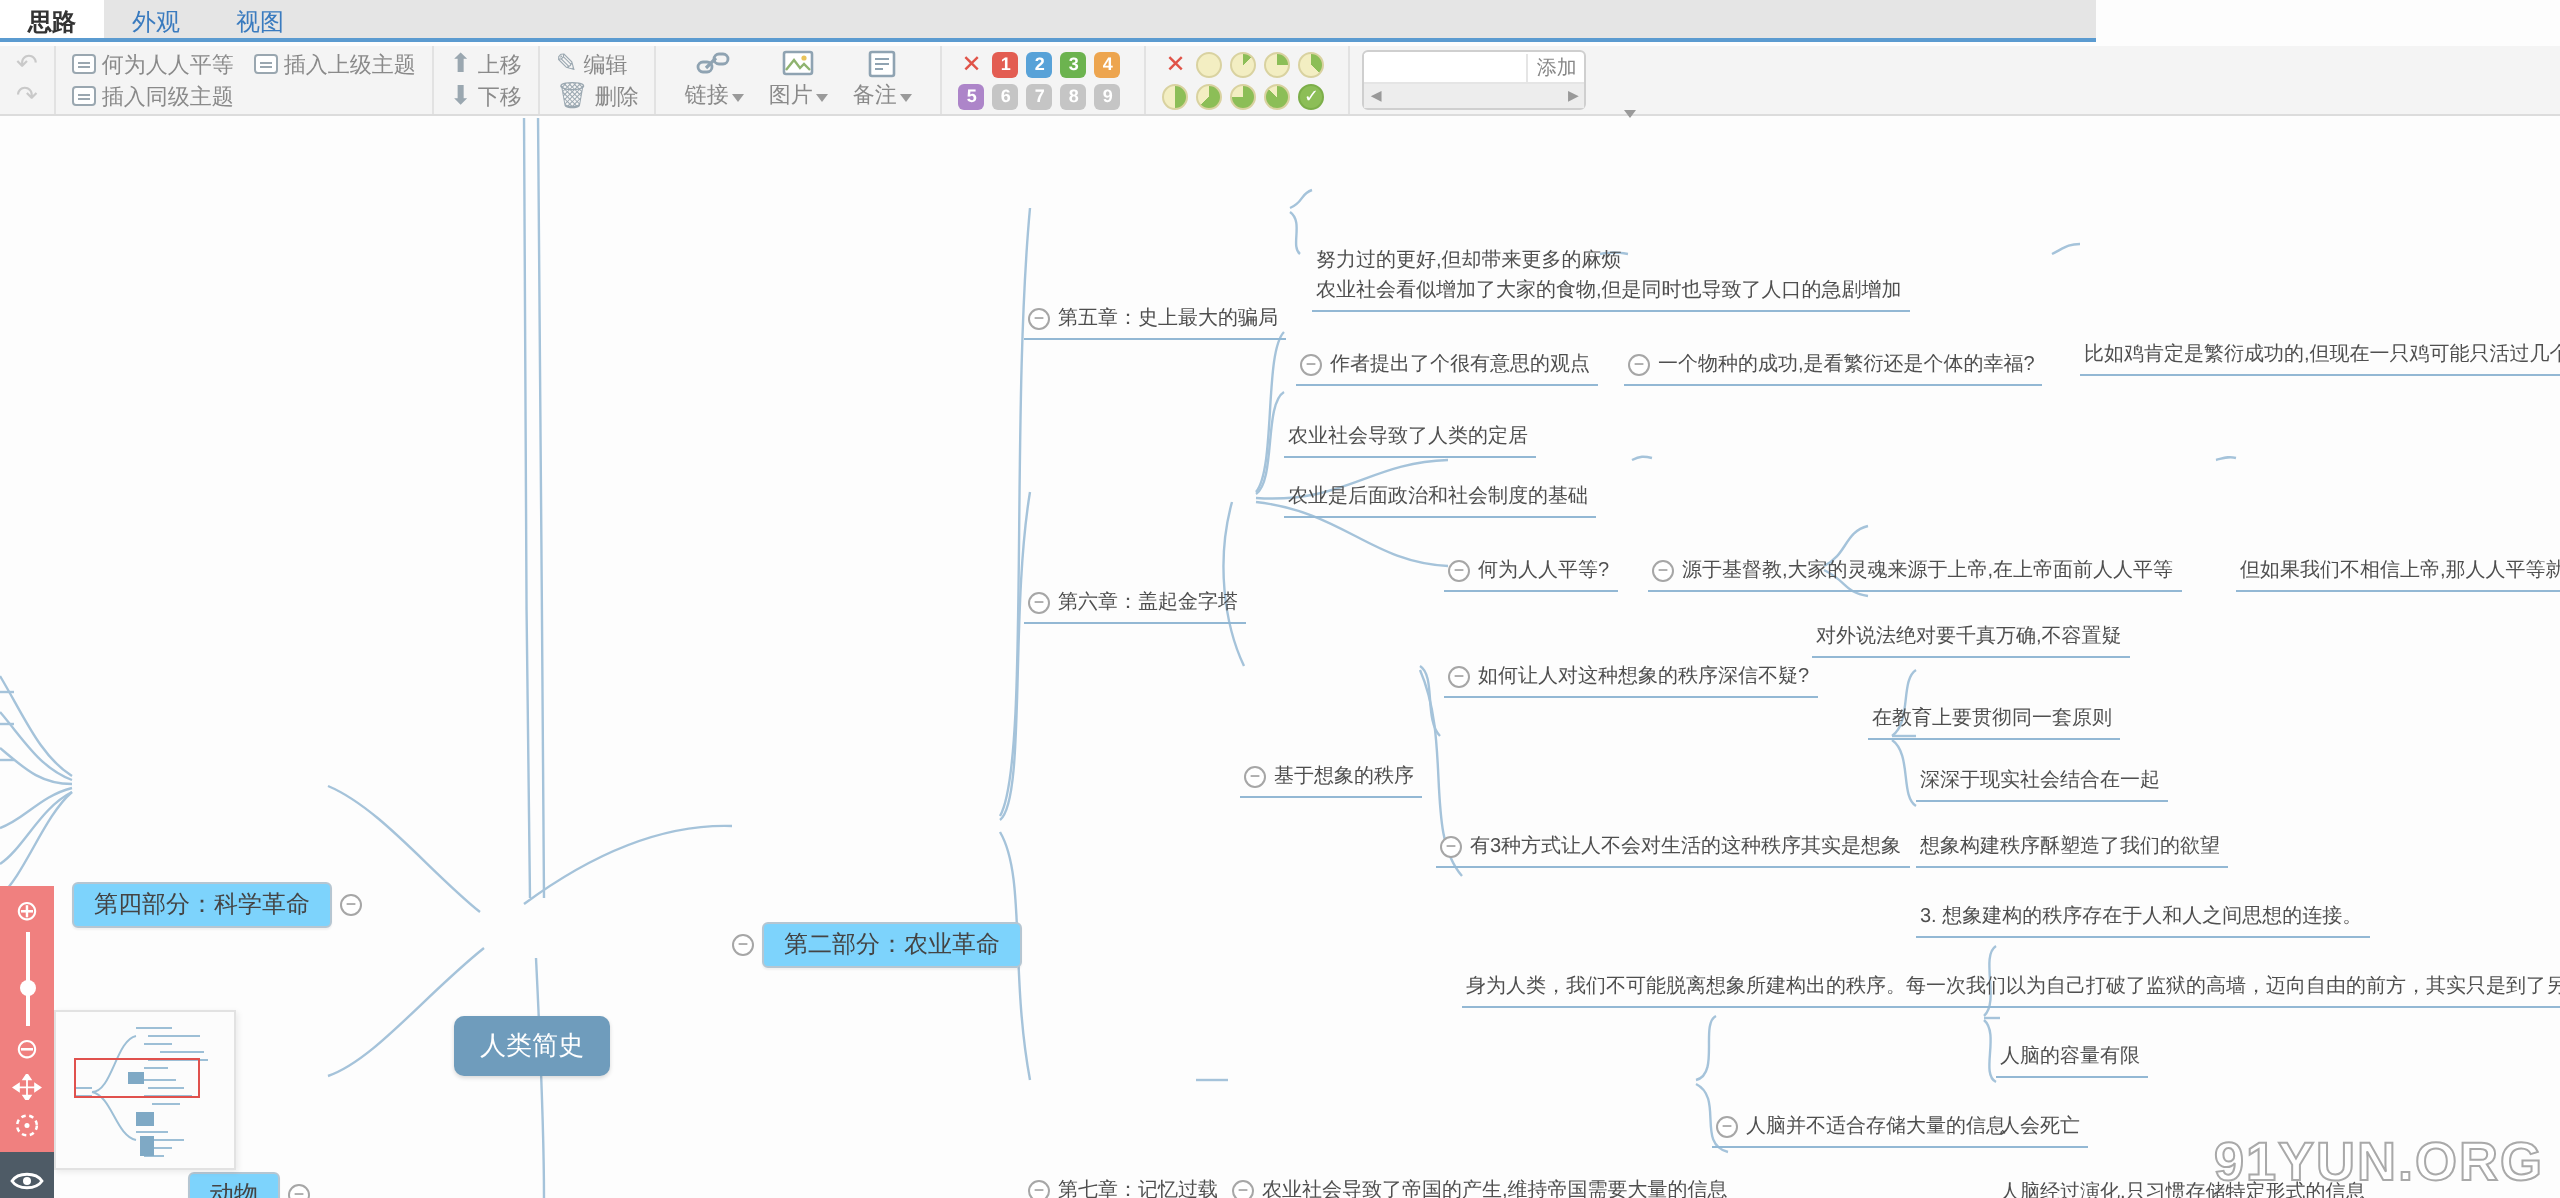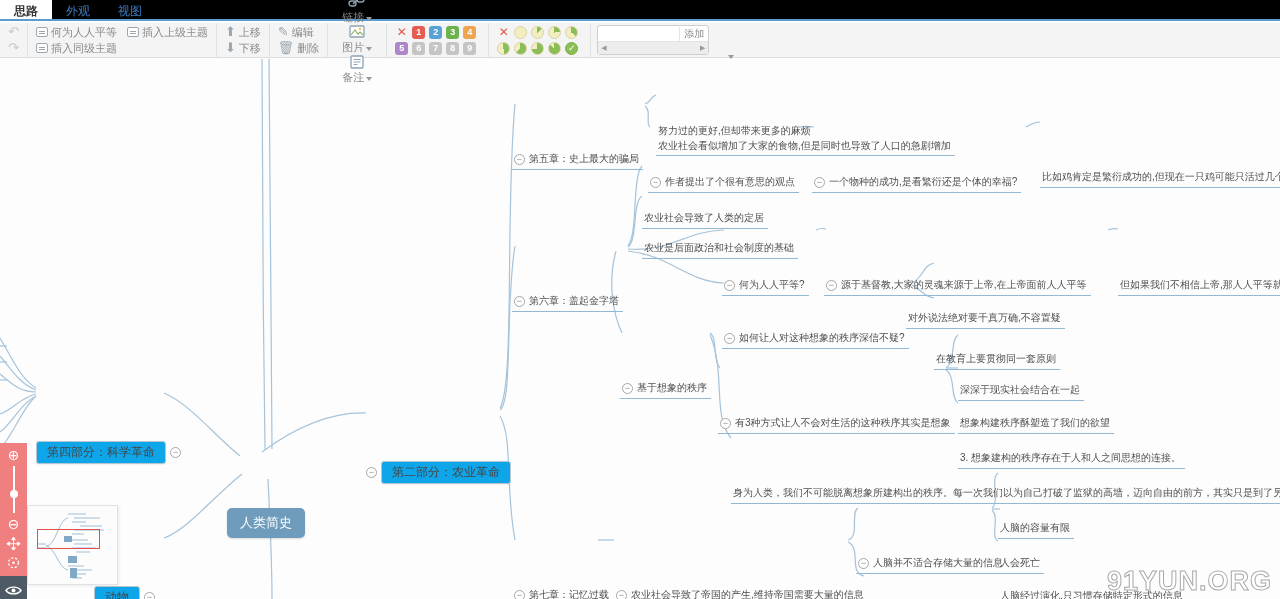--- a/index.html
+++ b/index.html
@@ -1,21 +1,21 @@
 <!DOCTYPE html>
 <html><head>
 <meta charset="utf-8">
 <style>
   * { margin:0; padding:0; box-sizing:border-box; }
   html,body { width:1280px; height:599px; overflow:hidden;
     font-family:"Liberation Sans","DejaVu Sans",sans-serif; background:#fdfdfd; }
 
   
-  .tabbar { position:absolute; left:0; top:0; width:1280px; height:21px;
-    background:#000000; border-bottom:2px solid #5b9bd0; display:flex; align-items:stretch; z-index:10; }
+  .tabbar { position:absolute; left:0; top:0; width:1048px; height:21px;
+    background:#e5e5e5; border-bottom:2px solid #5b9bd0; display:flex; align-items:stretch; z-index:10; }
   .tab { padding:3px 14px 0 14px; font-size:12px; color:#3a7bbf; cursor:pointer; }
   .tab.active { background:#fff; color:#333; font-weight:bold; }
   .toolbar { position:absolute; left:0; top:23px; width:1280px; height:35px;
     background:#f4f4f4; border-bottom:1px solid #dcdcdc; display:flex; align-items:stretch; z-index:10; }
   .tgroup { display:flex; flex-direction:column; justify-content:center; padding:1px 8px; border-right:1px solid #e2e2e2; }
   .trow { display:flex; align-items:center; gap:10px; height:16px; }
   .tbtn { display:flex; align-items:center; gap:3px; font-size:11px; color:#8a8a8a; cursor:pointer; white-space:nowrap; }
   .tbtn .mini { width:12px; height:10px; border:1px solid #9aa7b0; border-radius:2px; position:relative; background:#fff; }
   .tbtn .mini:after { content:""; position:absolute; left:2px; top:3px; width:6px; height:1px; background:#9aa7b0; box-shadow:0 2px 0 #9aa7b0; }
   .glyph { font-size:13px; color:#9aa7b0; line-height:14px; }
@@ -38,21 +38,21 @@
   .ddcaret { align-self:center; margin-left:4px; cursor:pointer; }
 
   
   .canvas { position:absolute; left:0; top:59px; width:1280px; height:540px; overflow:hidden; }
   .canvas svg.links { position:absolute; left:0; top:-59px; width:1280px; height:599px; z-index:1; }
   .tnode { position:absolute; display:flex; align-items:center; gap:4px; white-space:nowrap;
     font-size:10px; color:#4f4f4f; border-bottom:1px solid #93b8d4; padding:1px 4px 3px 2px; z-index:2; cursor:pointer; }
   .exp { flex:none; width:11px; height:11px; border:1px solid #a6a6a6; border-radius:50%; background:#fff;
     color:#8a8a8a; font-size:9px; line-height:9px; text-align:center; cursor:pointer; }
   .boxnode { position:absolute; display:flex; align-items:center; gap:4px; z-index:2; cursor:pointer; }
-  .boxnode .bx { background:#0ea5e9; border:1px solid #b5c6d2; border-radius:3px; padding:2px 10px;
+  .boxnode .bx { background:#7dd3fc; border:1px solid #b5c6d2; border-radius:3px; padding:2px 10px;
     font-size:12px; color:#444; box-shadow:0 1px 1px rgba(0,0,0,.05); white-space:nowrap; }
   .rootnode { position:absolute; left:227px; top:449px; width:78px; height:30px; background:#6f9cbc;
     border-radius:5px; color:#fff; font-size:13px; display:flex; align-items:center; justify-content:center;
     z-index:2; cursor:pointer; box-shadow:0 1px 2px rgba(0,0,0,.15); }
   .twoline { position:absolute; left:656px; top:64px; font-size:10px; color:#4f4f4f; line-height:15px;
     border-bottom:1px solid #93b8d4; padding:0 4px 2px 2px; white-space:nowrap; z-index:2; cursor:pointer; }
 
   
   .zoombar { position:absolute; left:0; top:443px; width:27px; height:156px; background:#f0807f; z-index:6;
     display:flex; flex-direction:column; align-items:center; }
@@ -128,21 +128,21 @@
           <span>编辑</span>
         </span>
       </div>
     <div class="trow">
         <span class="tbtn">
           <span class="glyph">🗑</span>
           <span>删除</span>
         </span>
       </div>
   </div>
-  <div class="tgroup" style="flex-direction:column; align-items:center;">
+  <div class="tgroup" style="flex-direction:row; align-items:center;">
     <div class="bigbtn">
       <svg width="18" height="14" viewBox="0 0 18 14">
         <path d="M5 9 L10 4" stroke="#8fa3b2" stroke-width="1.6" fill="none"></path>
         <rect x="1" y="6" width="7" height="5" rx="2.5" stroke="#8fa3b2" fill="none" stroke-width="1.4"></rect>
         <rect x="9" y="2" width="7" height="5" rx="2.5" stroke="#8fa3b2" fill="none" stroke-width="1.4"></rect>
       </svg>
       <span><span>链接</span><span class="caret"></span></span>
     </div>
     <div class="bigbtn">
       <svg width="16" height="14" viewBox="0 0 16 14">

